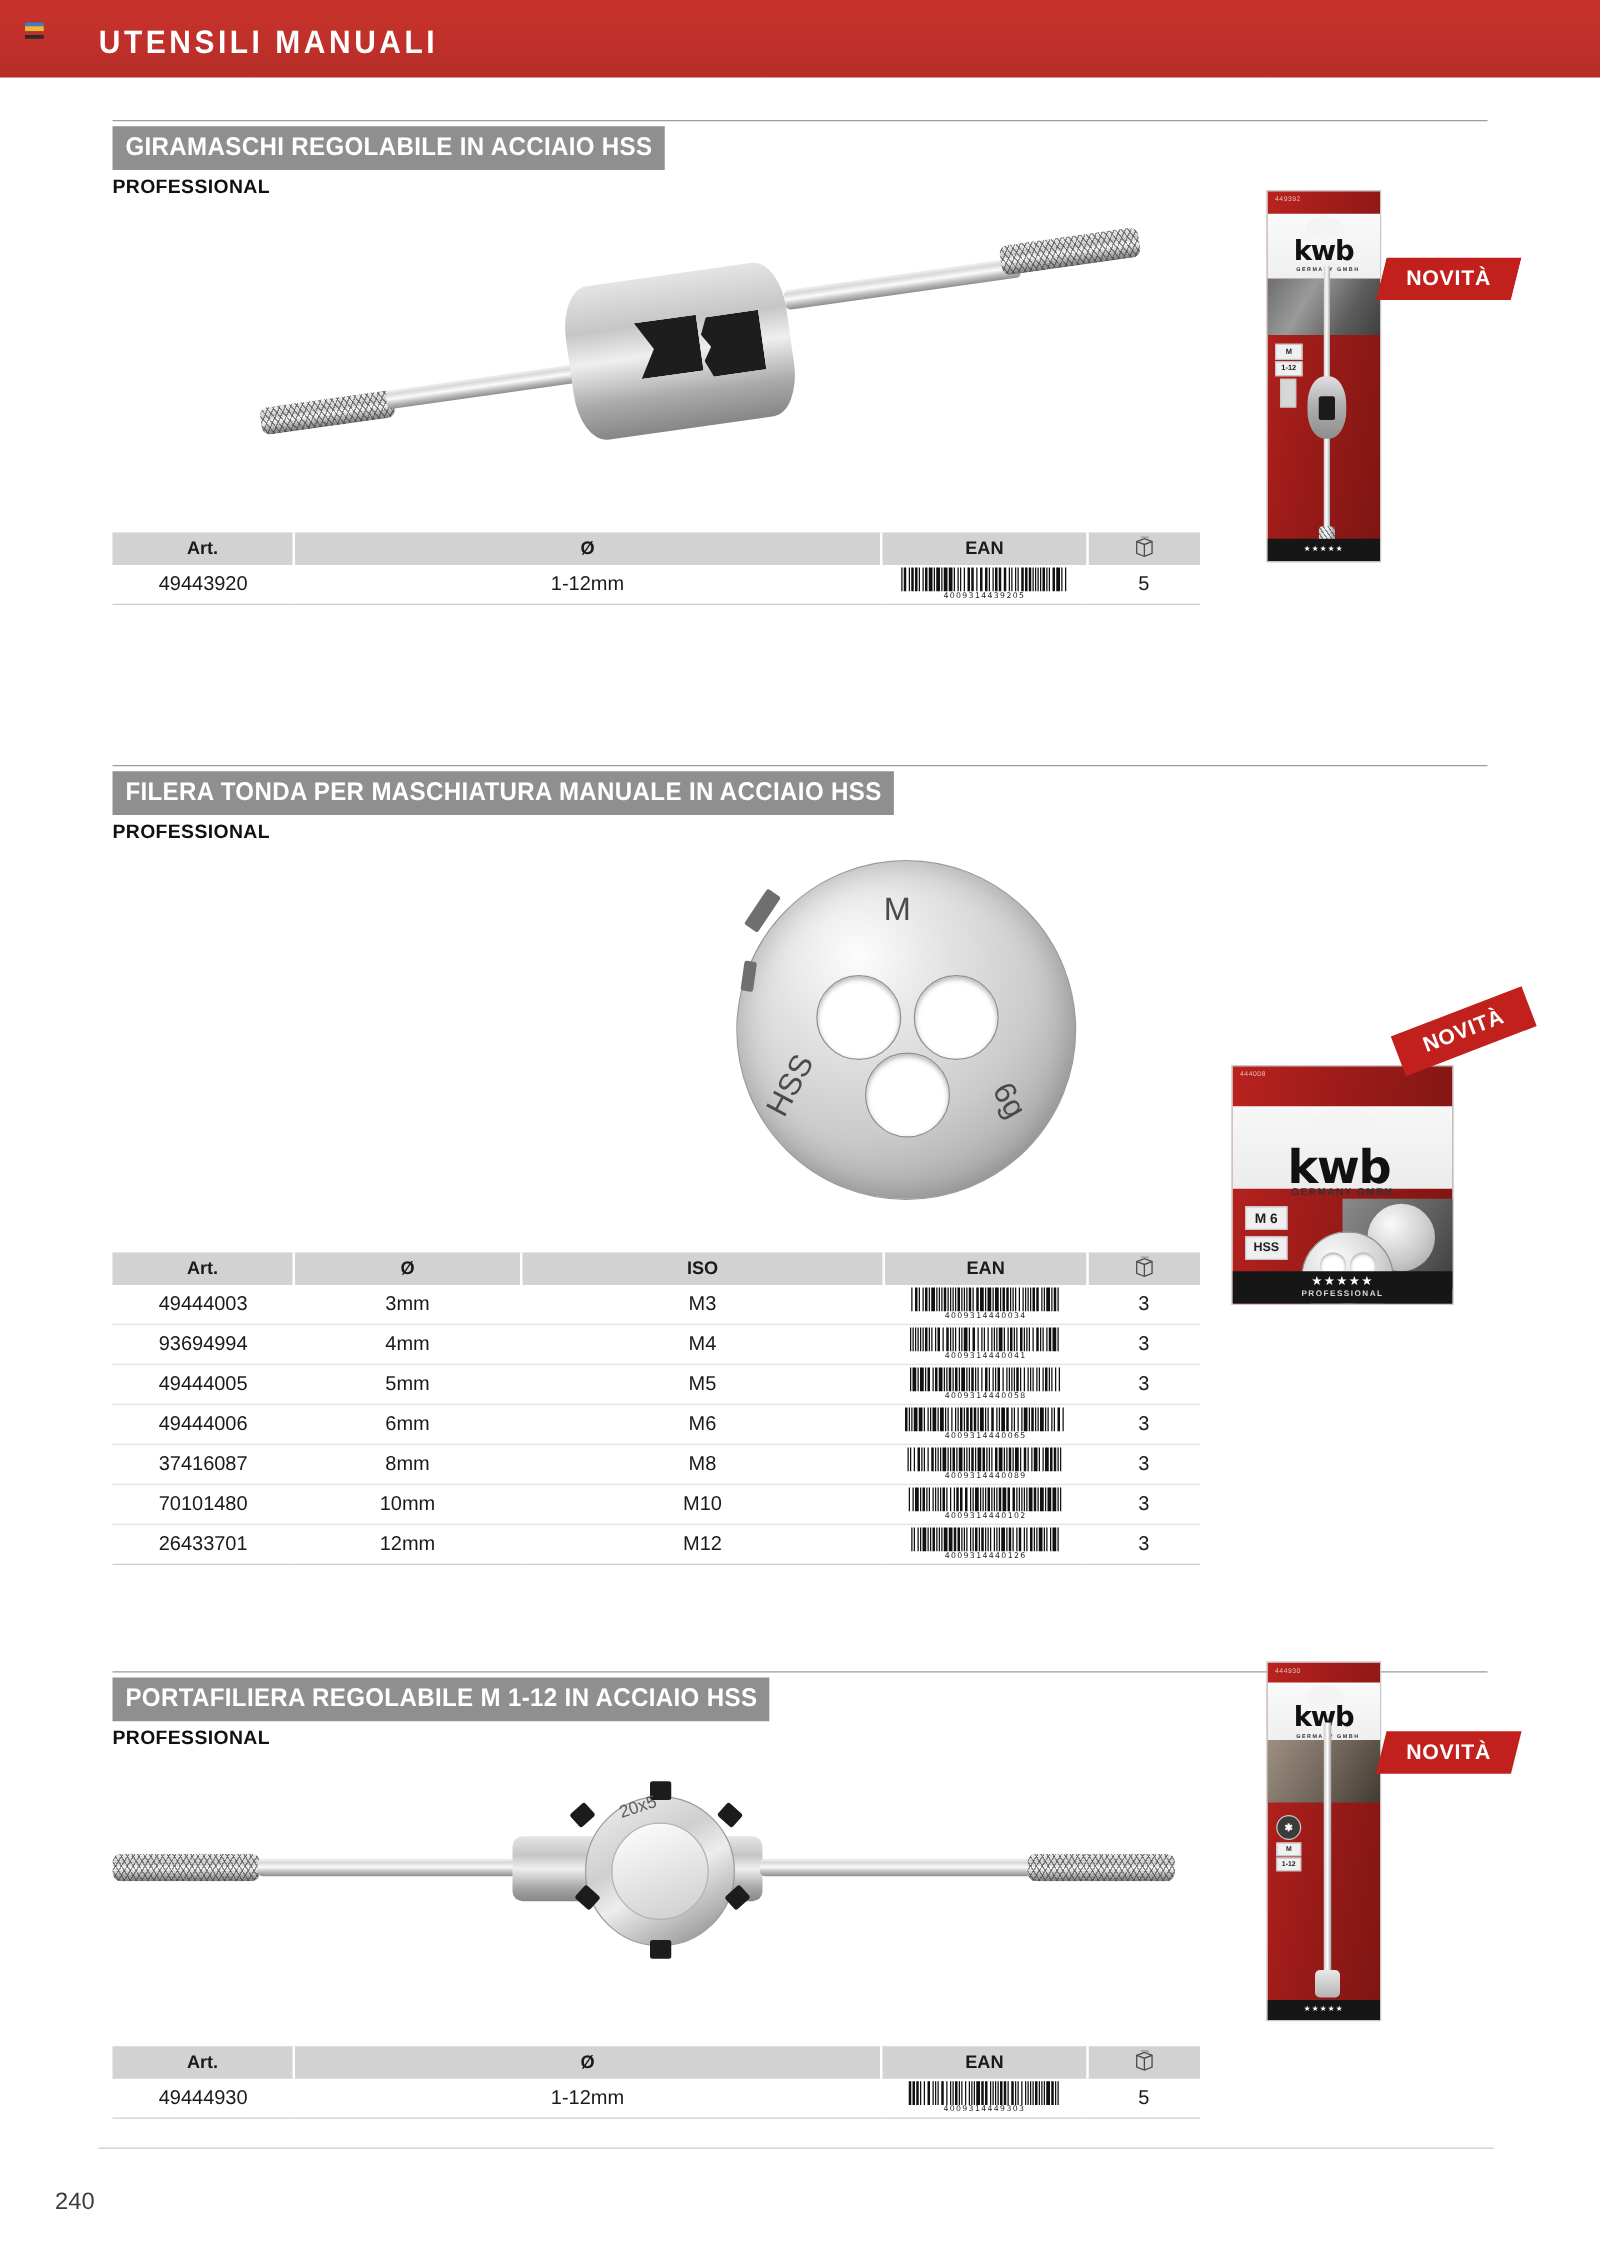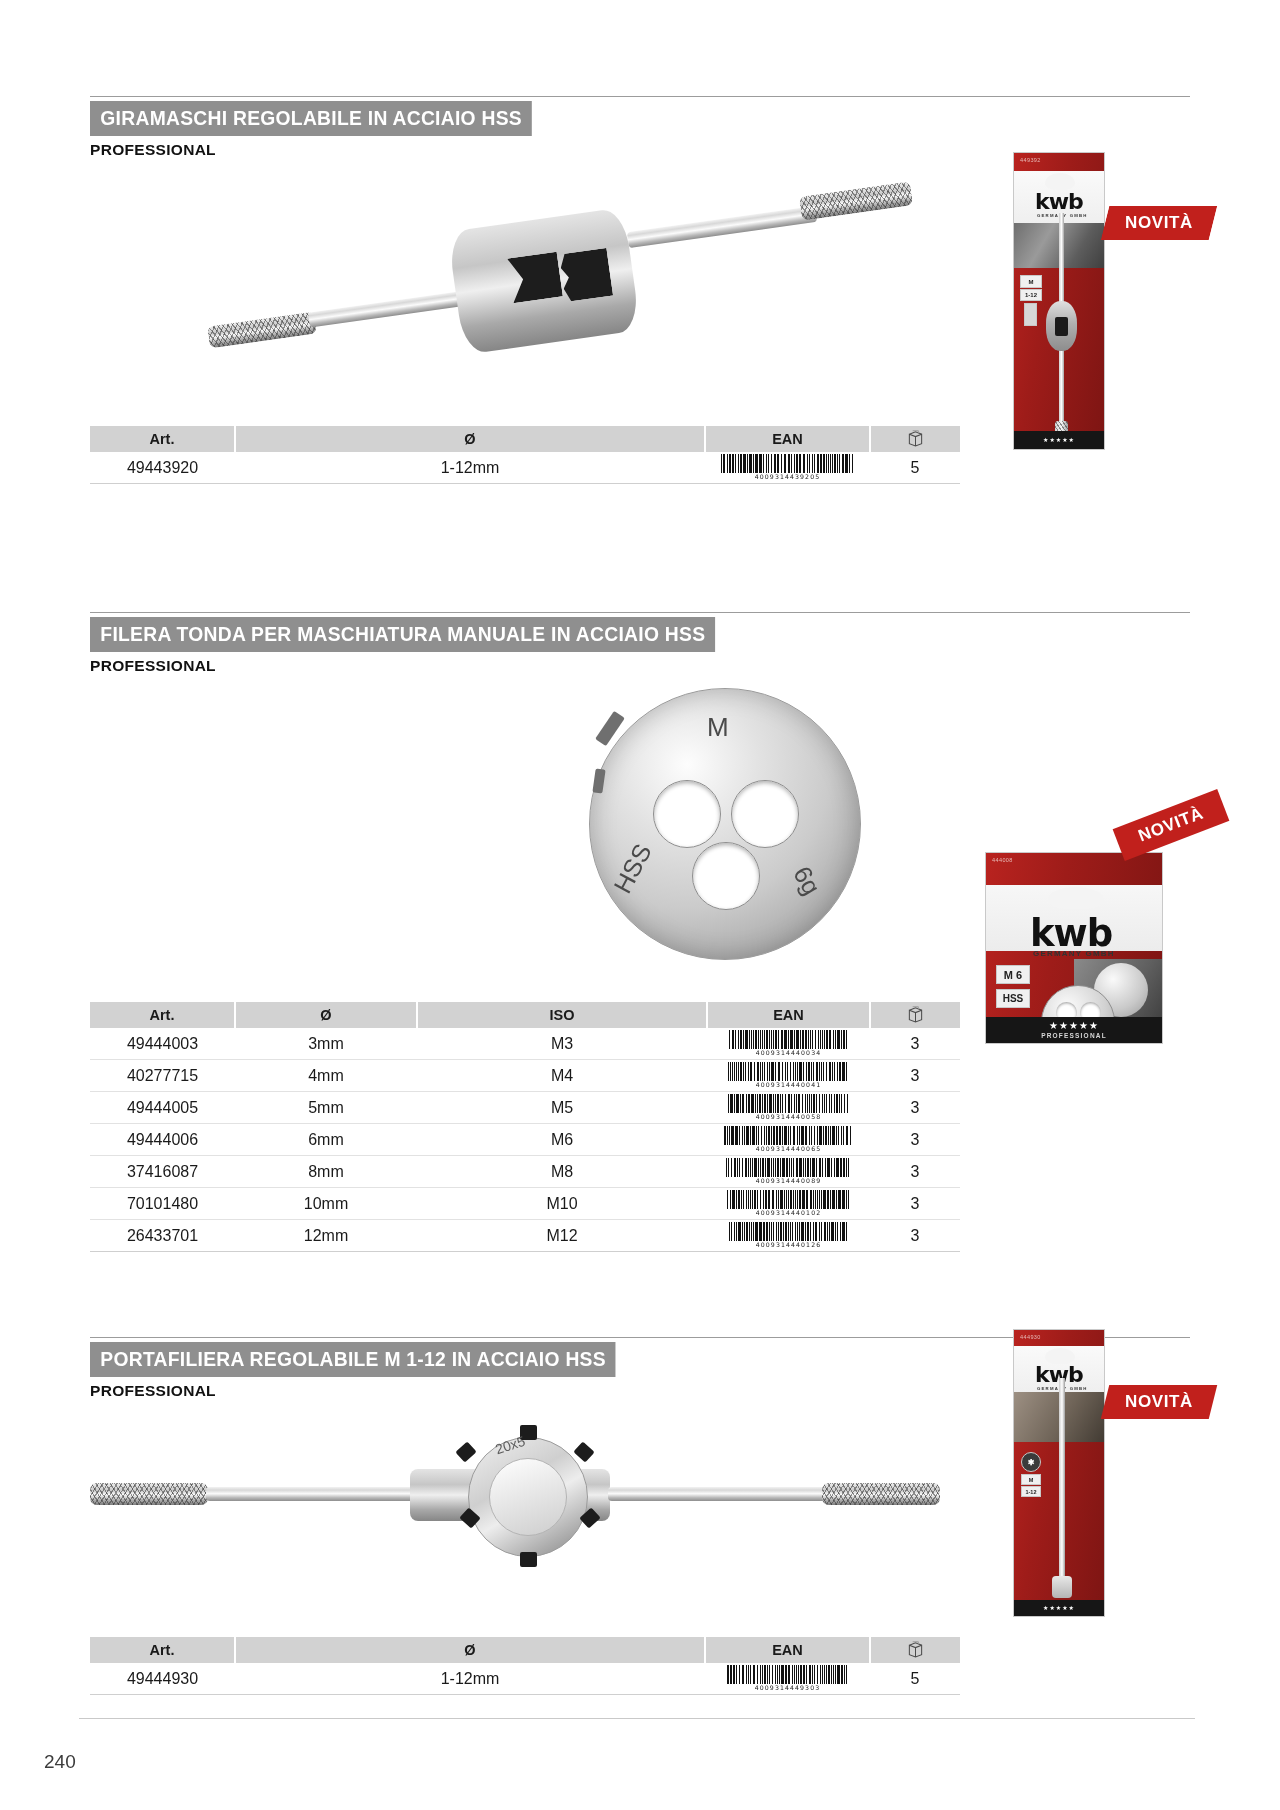--- a/index.html
+++ b/index.html
@@ -308,20 +308,29 @@
     width: 1116px;
     height: 1px;
     background: #c9c9c9;
   }
 </style>
 </head>
 <body>
 
 <div class="page">
 
+  <div class="topbar">
+    <div class="topbar-flag">
+      <i style="background:#3a7fc1"></i>
+      <i style="background:#e8b93a"></i>
+      <i style="background:#c0302a"></i>
+      <i style="background:#2a2a2a"></i>
+    </div>
+    <div class="topbar-title">UTENSILI MANUALI</div>
+  </div>
 
   <div class="section" style="top:96px;height:420px;">
     <div class="sec-rule"></div>
     <div class="sec-title">GIRAMASCHI REGOLABILE IN ACCIAIO HSS</div>
     <div class="sec-sub" style="top:45px;">PROFESSIONAL</div>
 
     <div class="wrench" style="left:190px; top:75px; width:800px; height:230px;">
 
       <div class="wr-knurl" style="left:18px; top:148px; width:108px; height:22px; transform:rotate(-8deg);"></div>
       <div class="wr-shaft" style="left:118px; top:127px; width:210px; height:15px; transform:rotate(-8deg);"></div>
@@ -615,21 +624,21 @@
                   <i style="width:1.10px"></i>
                   <i style="width:1.00px;background:transparent"></i>
                   <i style="width:1.10px"></i>
                   <i style="width:1.60px;background:transparent"></i>
                   <i style="width:1.10px"></i>
                   <i style="width:1.00px;background:transparent"></i>
                 </span><span class="num">4009314440034</span></span></td>
             <td>3</td>
           </tr>
           <tr>
-            <td>40277715</td>
+            <td>93694994</td>
             <td>4mm</td>
             <td>M4</td>
             <td><span class="barcode"><span class="bars">
                   <i style="width:1.10px"></i>
                   <i style="width:1.00px;background:transparent"></i>
                   <i style="width:1.10px"></i>
                   <i style="width:1.00px;background:transparent"></i>
                   <i style="width:1.10px"></i>
                   <i style="width:1.00px;background:transparent"></i>
                   <i style="width:1.10px"></i>

